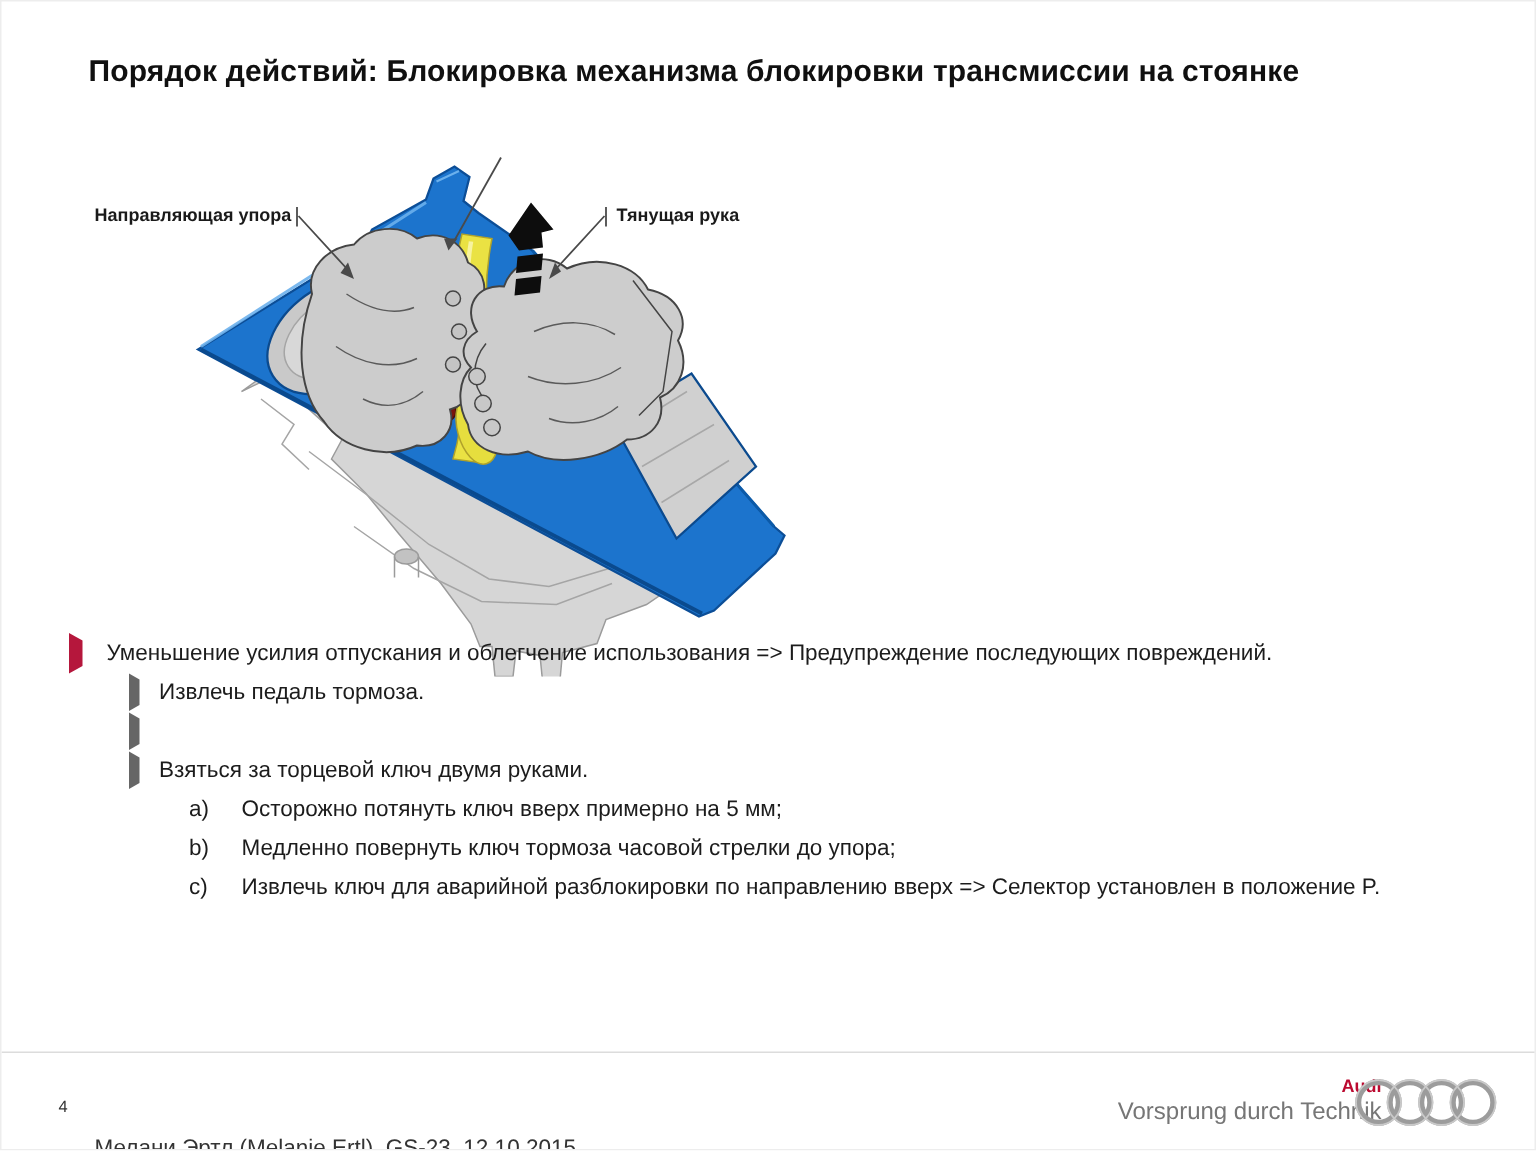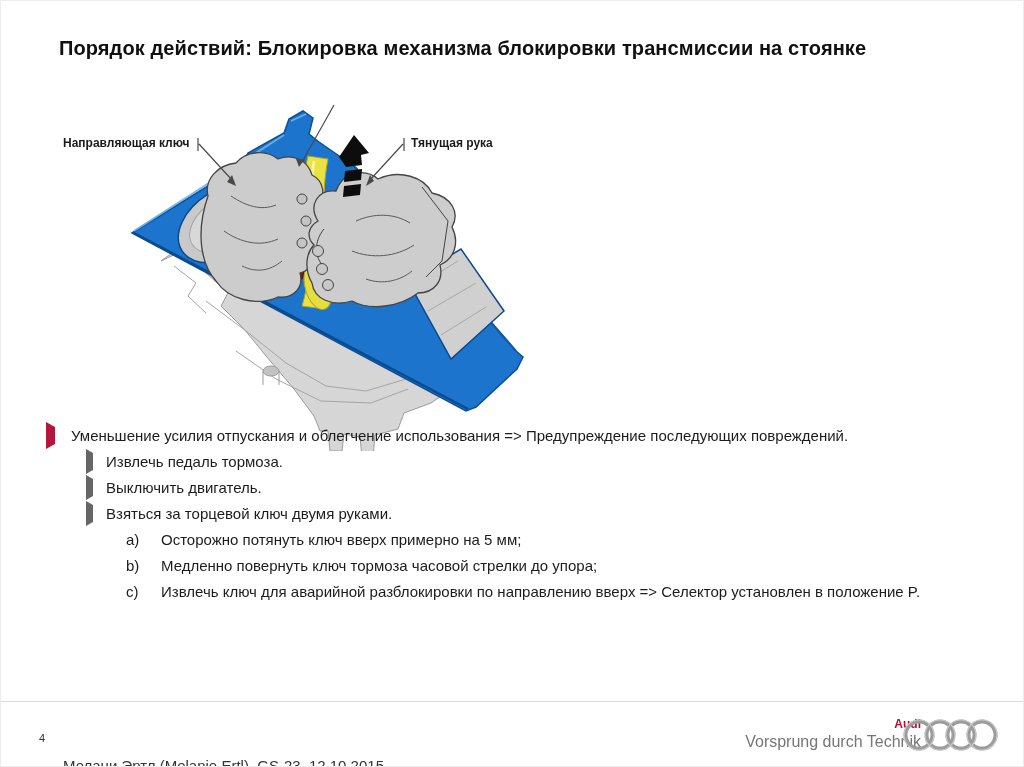--- a/index.html
+++ b/index.html
@@ -127,35 +127,34 @@
         <path d="M142,37 L142,50 M143,43 L176,79"></path>
         <path d="M180,85 L171,81 L176,74 Z" fill="#4a4a4a" stroke="none"></path>
         <path d="M348,37 L348,50 M347,43 L314,79"></path>
         <path d="M310,85 L318,80 L314,74 Z" fill="#4a4a4a" stroke="none"></path>
       </g>
     </svg>
 
     
   </div>
 
-  <div class="fig-label left" style="left:62px;top:135px;">Направляющая ключ</div>
+  <div class="fig-label left" style="left:62px;top:135px;">Направляющая упора</div>
   <div class="fig-label right" style="left:410px;top:135px;">Тянущая рука</div>
 
   <div class="list">
     <div class="row l1">
       <span class="marker"><span class="tri tri-red"></span></span>
       <span class="itext">Уменьшение усилия отпускания и облегчение использования =&gt; Предупреждение последующих повреждений.</span>
     </div>
     <div class="row l2">
       <span class="marker"><span class="tri tri-gray"></span></span>
       <span class="itext">Извлечь педаль тормоза.</span>
     </div>
     <div class="row l2">
       <span class="marker"><span class="tri tri-gray"></span></span>
-      <span class="itext">Выключить двигатель.</span>
     </div>
     <div class="row l2">
       <span class="marker"><span class="tri tri-gray"></span></span>
       <span class="itext">Взяться за торцевой ключ двумя руками.</span>
     </div>
     <div class="row l3">
       <span class="marker">a)</span>
       <span class="itext">Осторожно потянуть ключ вверх примерно на 5 мм;</span>
     </div>
     <div class="row l3">

